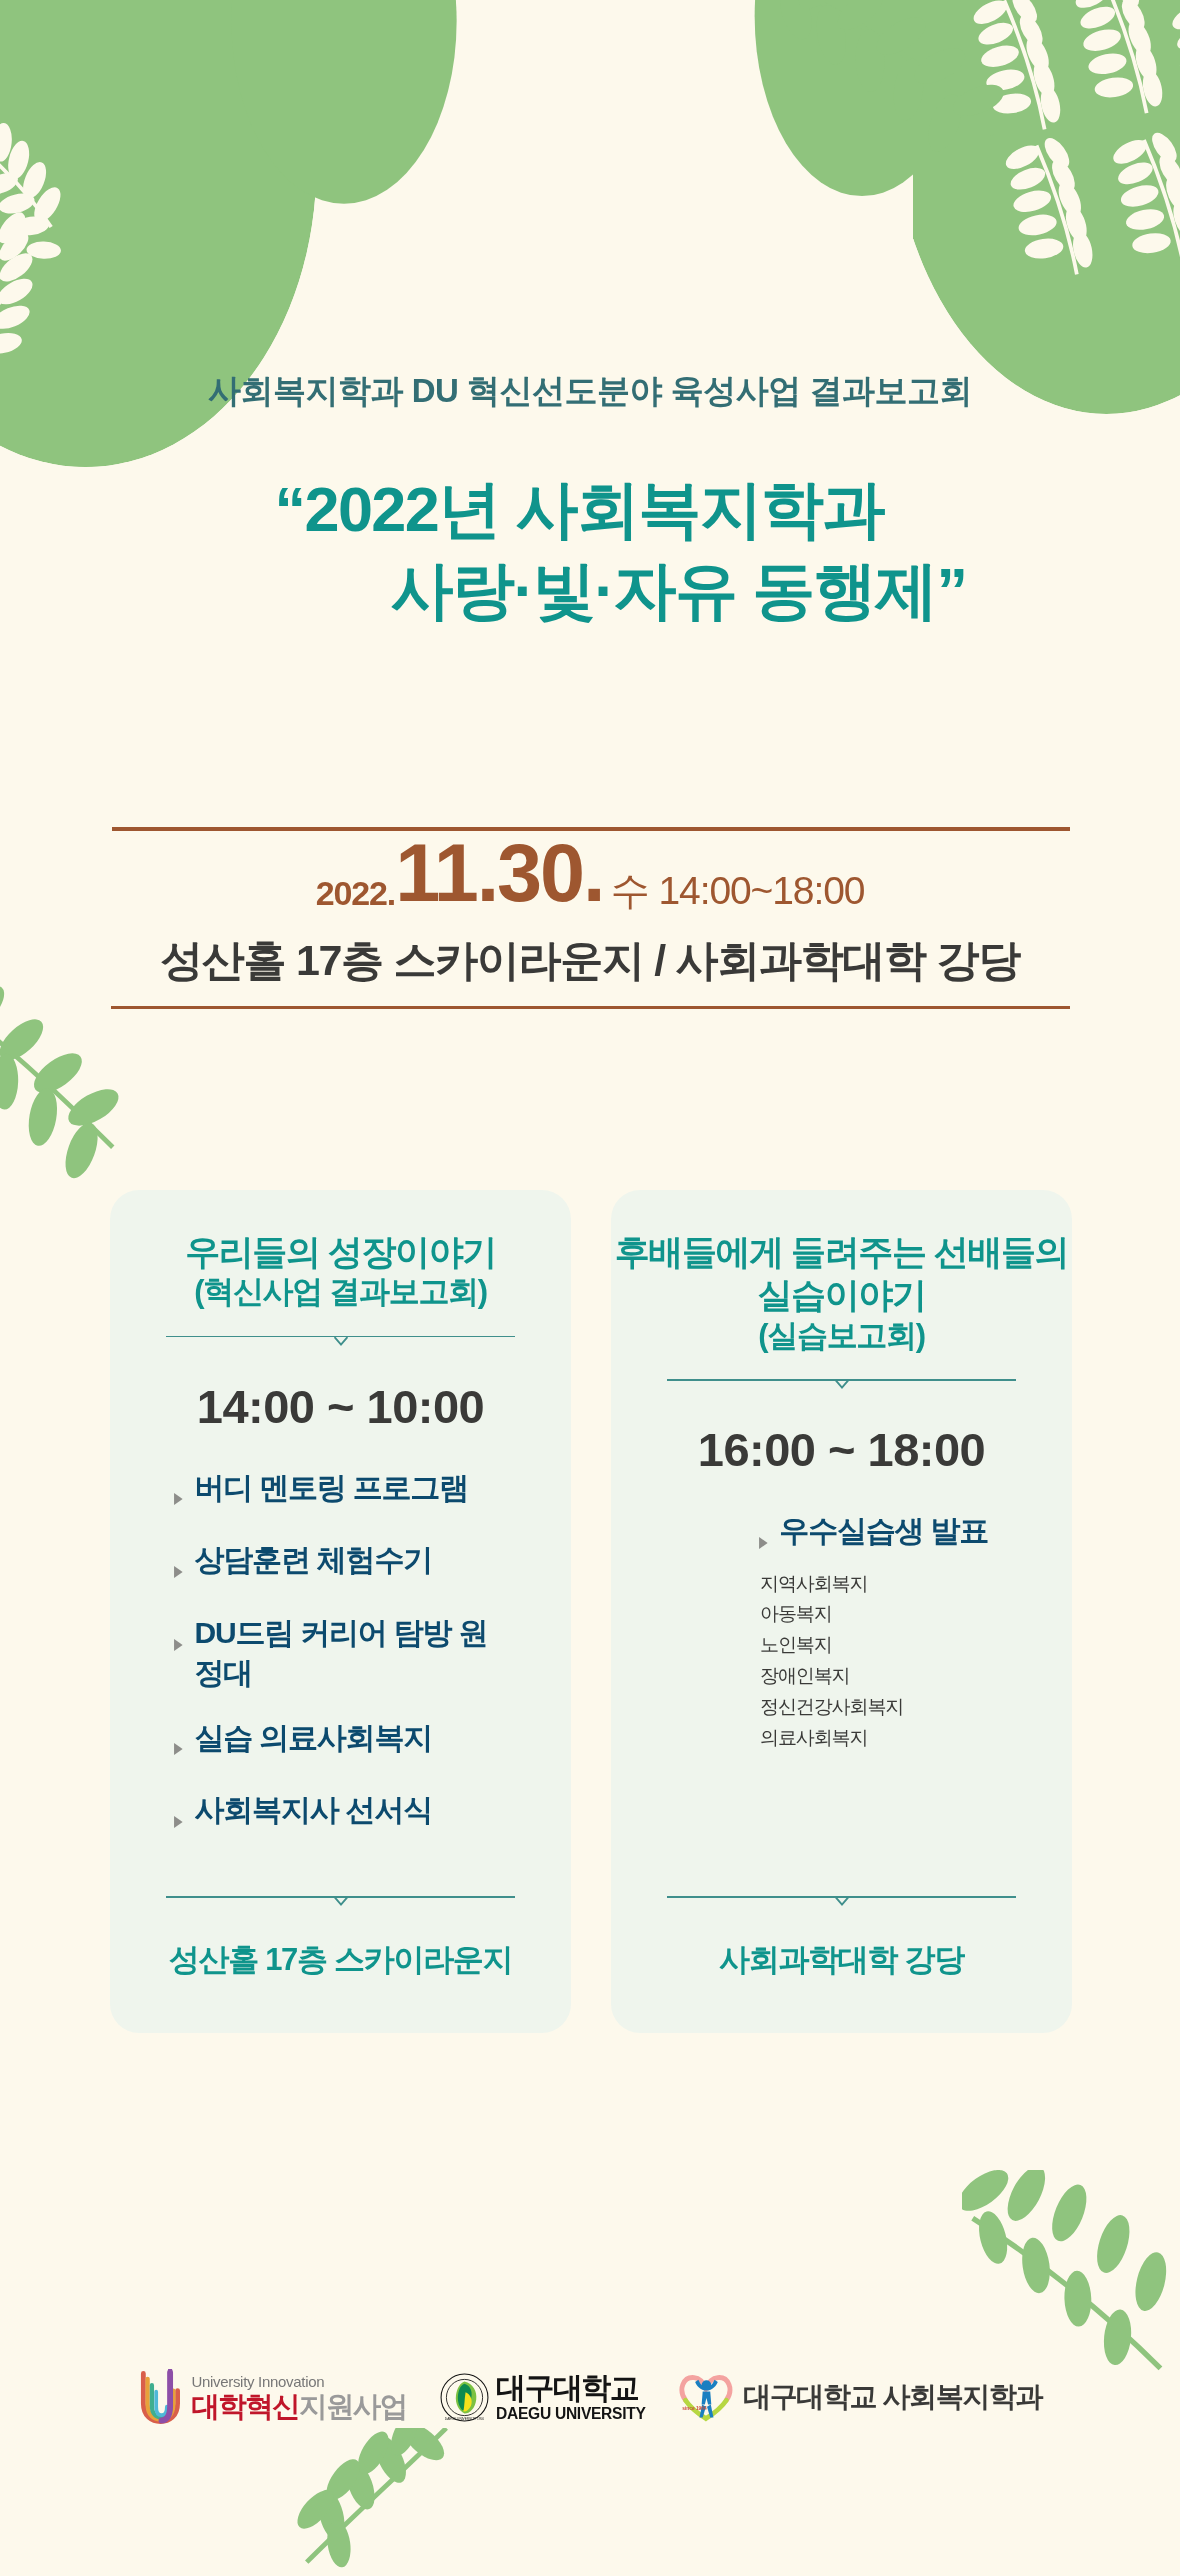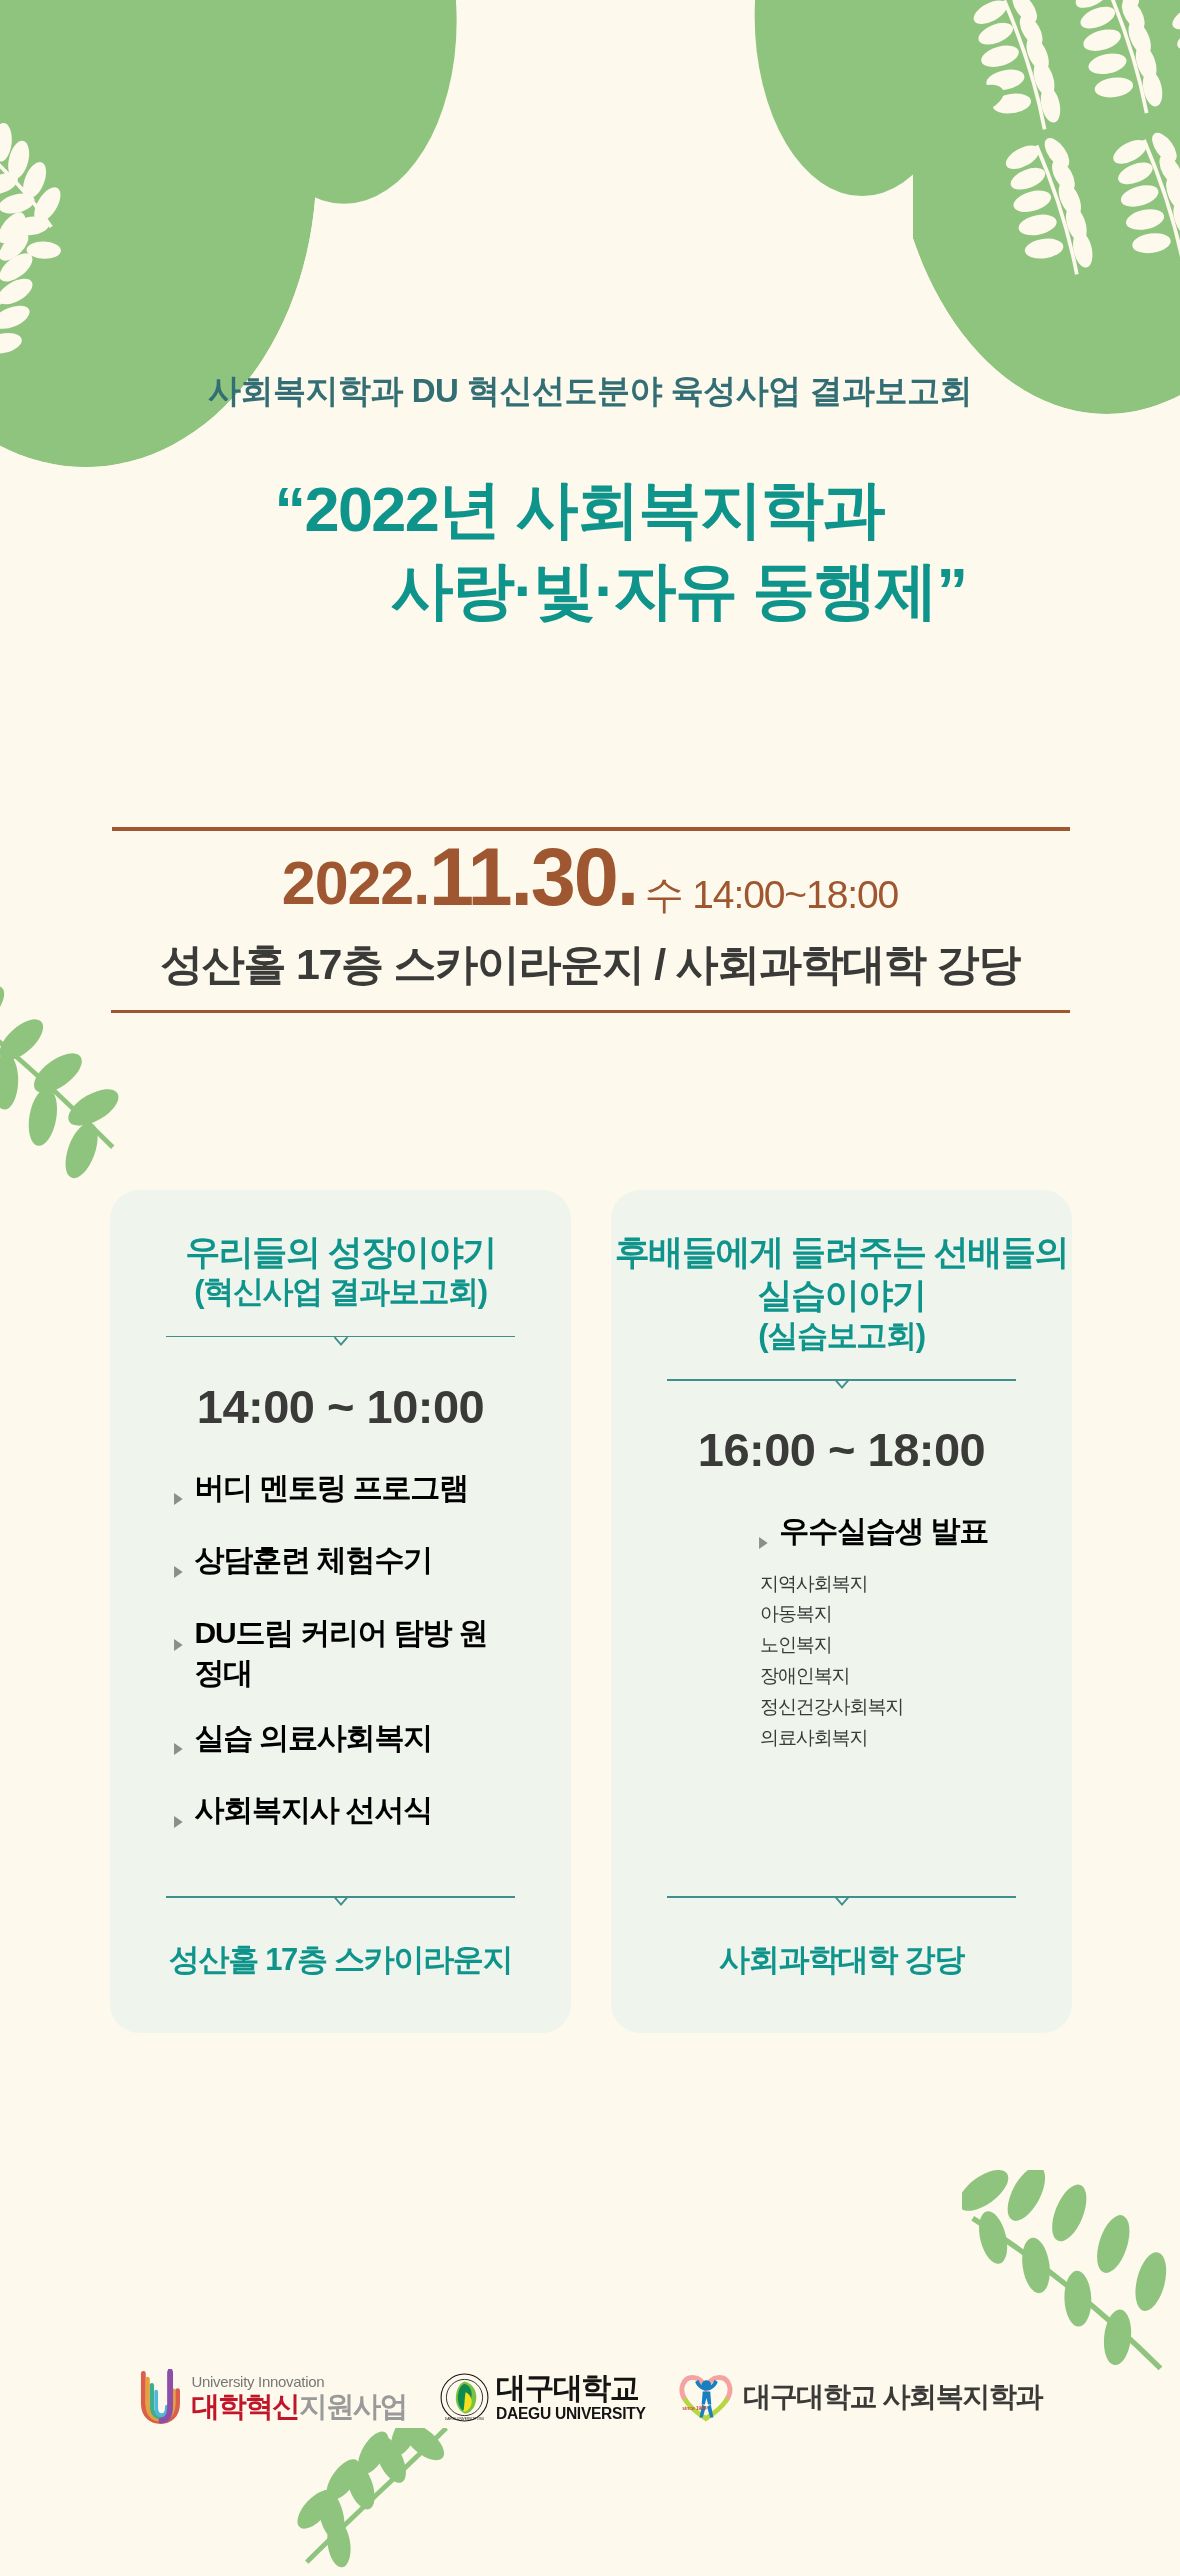--- a/index.html
+++ b/index.html
@@ -38,21 +38,21 @@
   }
   .daterow{
     display:flex; align-items:flex-end; justify-content:center;
     gap:0px; color:#9e5730; position:relative;
     padding-top:16px;
   }
   .rule-top{
     position:absolute; top:9.7px; left:112px; right:110px; height:4.8px;
     background:#9e5730;
   }
-  .yr{ font-size:61px; font-weight:bold; letter-spacing:-1.1px; line-height:1; padding-bottom:4.3px;margin-top:20px;}
+  .yr{ font-size:34px; font-weight:bold; letter-spacing:-1.1px; line-height:1; padding-bottom:4.3px;margin-top:20px;}
   .md{ font-size:81px; font-weight:bold; letter-spacing:-2.1px; line-height:1; }
   .tm{ font-size:39px; font-weight:normal; letter-spacing:-1.1px; line-height:1; padding-bottom:4.3px; padding-left:7.5px;text-align:center;}
 
   .venue{
     margin-top:18px; font-size:43px; font-weight:bold; color:#3a3a38;
     letter-spacing:-1.3px;
   }
   .rule-bot{
     margin:16px auto 0; width:959px; height:3.2px; background:#9e5730;
   }
@@ -84,21 +84,21 @@
     position:absolute; top:0; left:50%; transform:translateX(-50%);
     width:21.5px; height:11.8px;
   }
   .time{
     margin-top:32px; text-align:center; color:#3a3a38;
     font-size:47px; font-weight:bold; letter-spacing:-0.5px;
   }
   .list{ margin:34px 0 0 63px; }
   .li{
     display:flex; align-items:flex-start; gap:9.7px;
-    margin-bottom:23.6px; color:#000000;
+    margin-bottom:23.6px; color:#0c4a6e;
     font-size:30px; font-weight:bold; letter-spacing:-1.2px; line-height:1.35;
   }
   .li .tri{ flex:0 0 auto; padding-top:8.6px; }
   .sublist{
     margin:3.2px 0 0 86px; color:#3a3a38;
     font-size:19px; letter-spacing:-1.1px; line-height:1.62;
   }
   .spacer{ flex:1 1 auto; min-height:32px; }
   .footer-div{ width:349px; margin:0 auto; }
   .card-foot{

